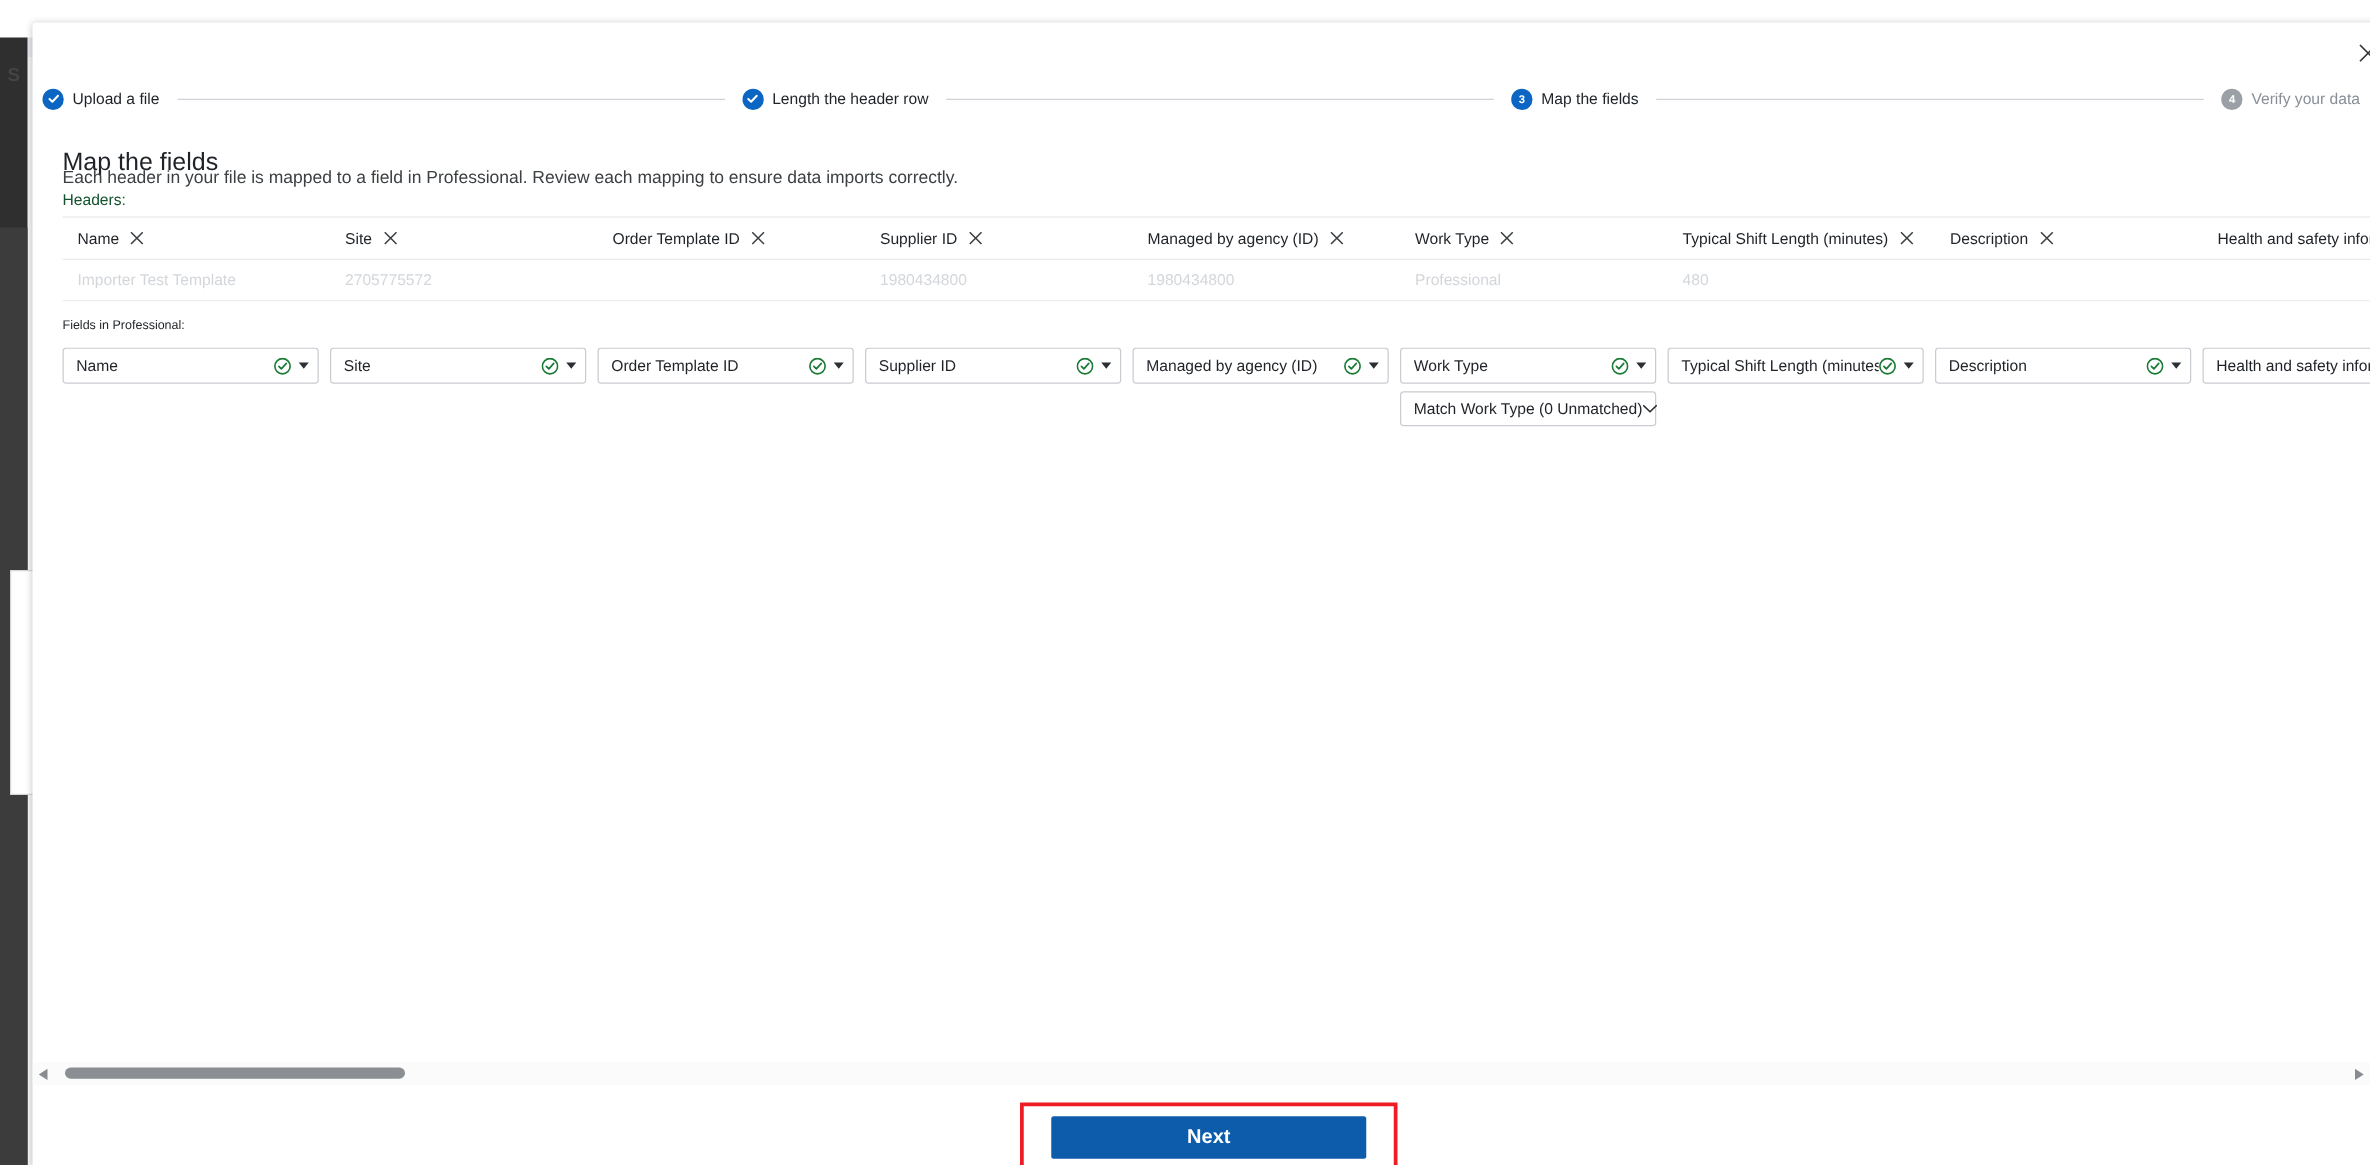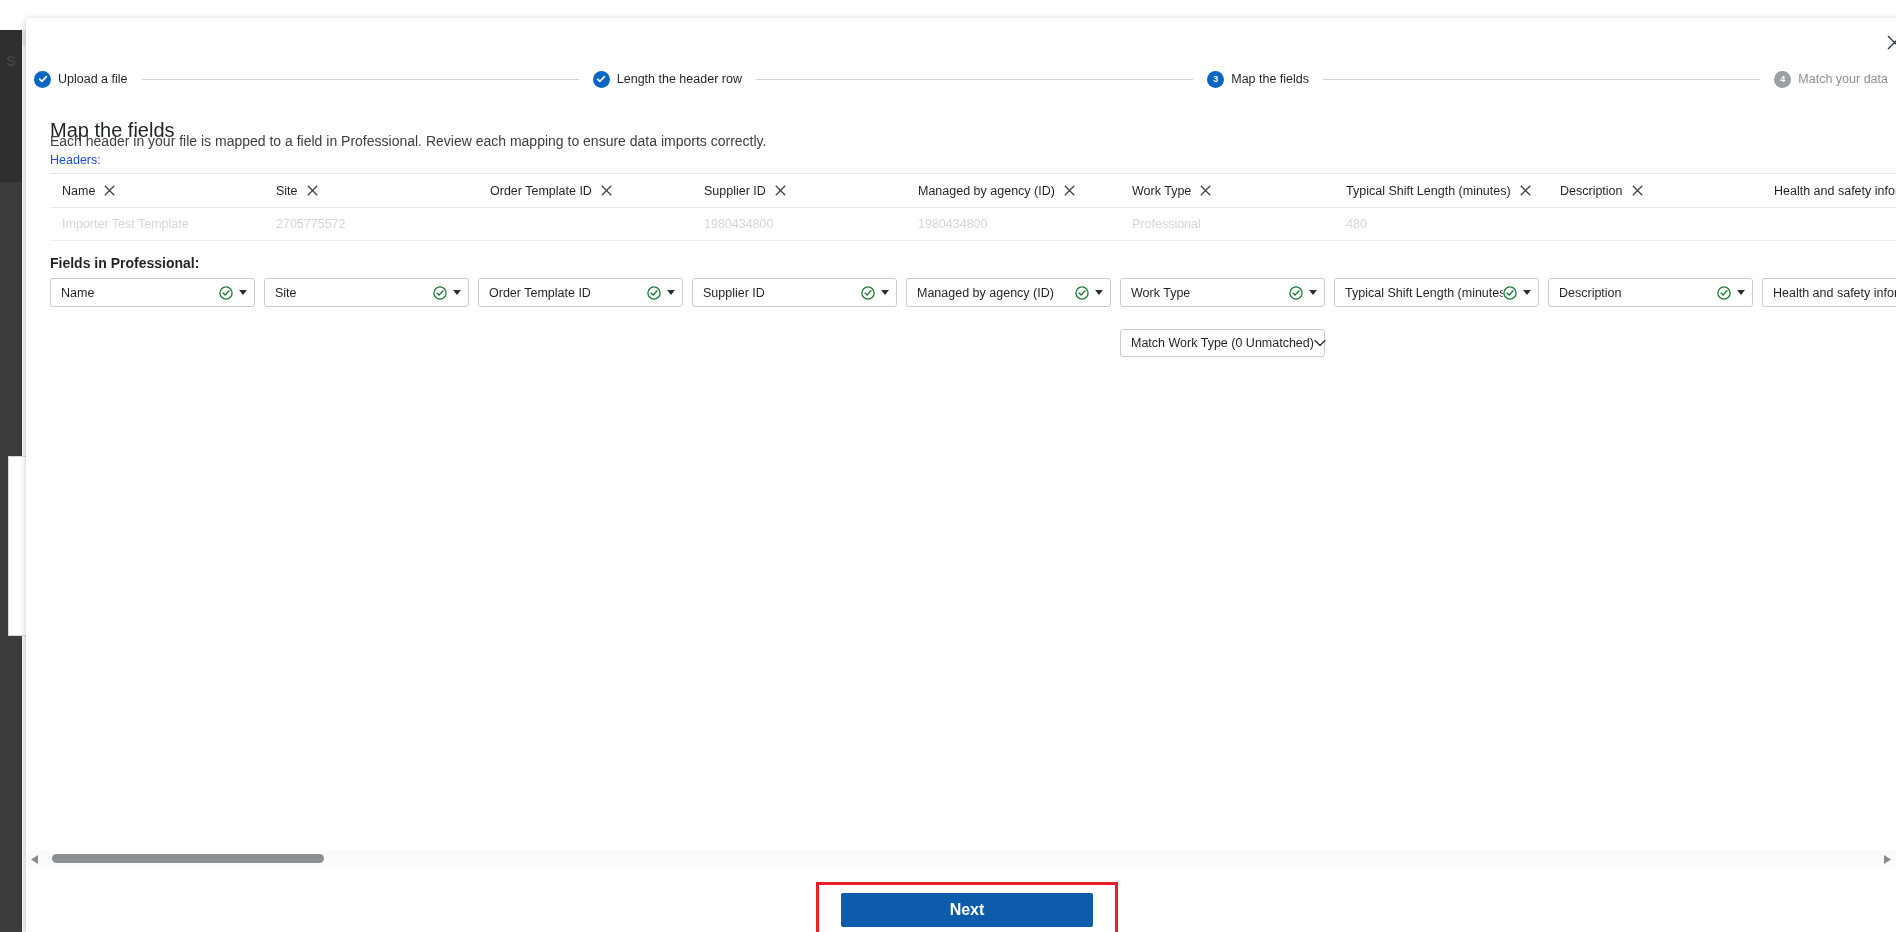--- a/index.html
+++ b/index.html
@@ -116,25 +116,25 @@
   #title {
     position: absolute; left: 24px; top: 88px;
     font-size: 20px; color: #1f2328; font-weight: 400;
   }
   #subtitle {
     position: absolute; left: 24px; top: 115px;
     font-size: 14px; color: #3c4043;
   }
   #headers-label {
     position: absolute; left: 24px; top: 135px;
-    font-size: 12.5px; color: #1d4ed8;
+    font-size: 12.5px; color: #14532d;
   }
   #fields-label {
     position: absolute; left: 24px; top: 237px;
-    font-size: 14px; color: #1f2328; font-weight: bold;
+    font-size: 10px; color: #1f2328;
   }
 
   
   #hscroll-viewport {
     position: absolute; left: 0; top: 155px;
     width: 1870px; height: 155px;
     overflow: hidden;
   }
   #hscroll-inner {
     position: relative;
@@ -210,21 +210,21 @@
   }
   .check-ok { flex: 0 0 auto; line-height: 0; margin-right: 6px; }
   .caret {
     flex: 0 0 auto;
     width: 0; height: 0;
     border-left: 4.5px solid transparent;
     border-right: 4.5px solid transparent;
     border-top: 5px solid #2b2f33;
   }
   .submatch {
-    margin-top: 22px;
+    margin-top: 6px;
     height: 28px;
     border: 1px solid #c9ccd1;
     border-radius: 3px;
     background: #fff;
     display: flex; align-items: center;
     padding: 0 9px 0 10px;
     cursor: pointer;
   }
   .submatch-text {
     flex: 1 1 auto; font-size: 12.5px; color: #1f2328;
@@ -314,21 +314,21 @@
         <span class="step-label">Length the header row</span>
       </div>
       <div class="step-line"></div>
       <div class="step active">
         <div class="step-bullet active">3</div>
         <span class="step-label">Map the fields</span>
       </div>
       <div class="step-line"></div>
       <div class="step todo">
         <div class="step-bullet todo">4</div>
-        <span class="step-label">Match your data</span>
+        <span class="step-label">Verify your data</span>
       </div>
     </div>
 
   <h1 id="title">Map the fields</h1>
   <div id="subtitle">Each header in your file is mapped to a field in Professional. Review each mapping to ensure data imports correctly.</div>
   <div id="headers-label">Headers:</div>
 
   <div id="hscroll-viewport">
     <div id="hscroll-inner">
       <div id="headers-table">

